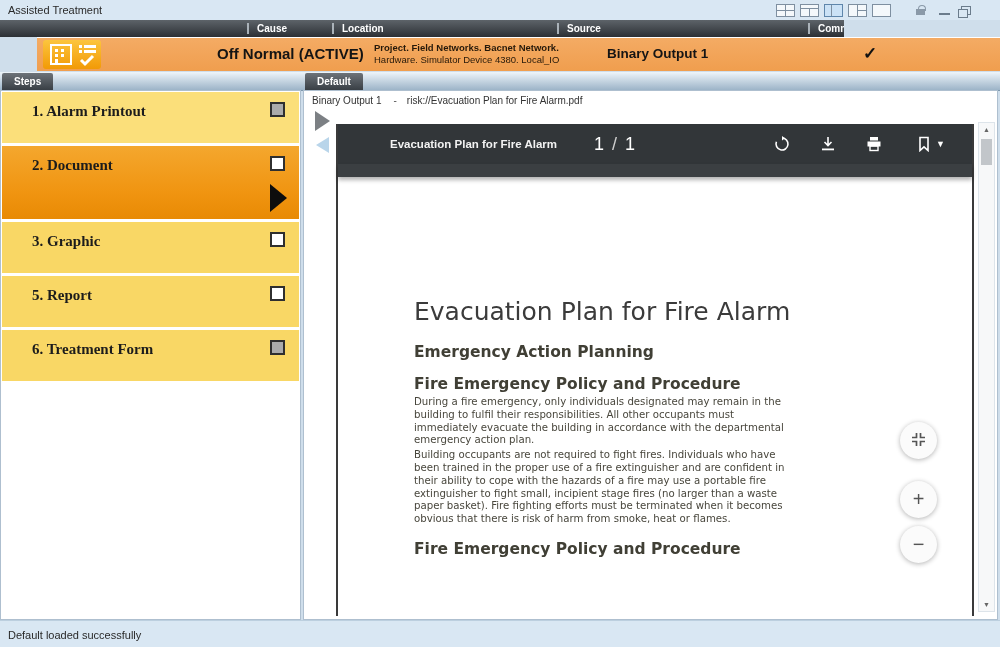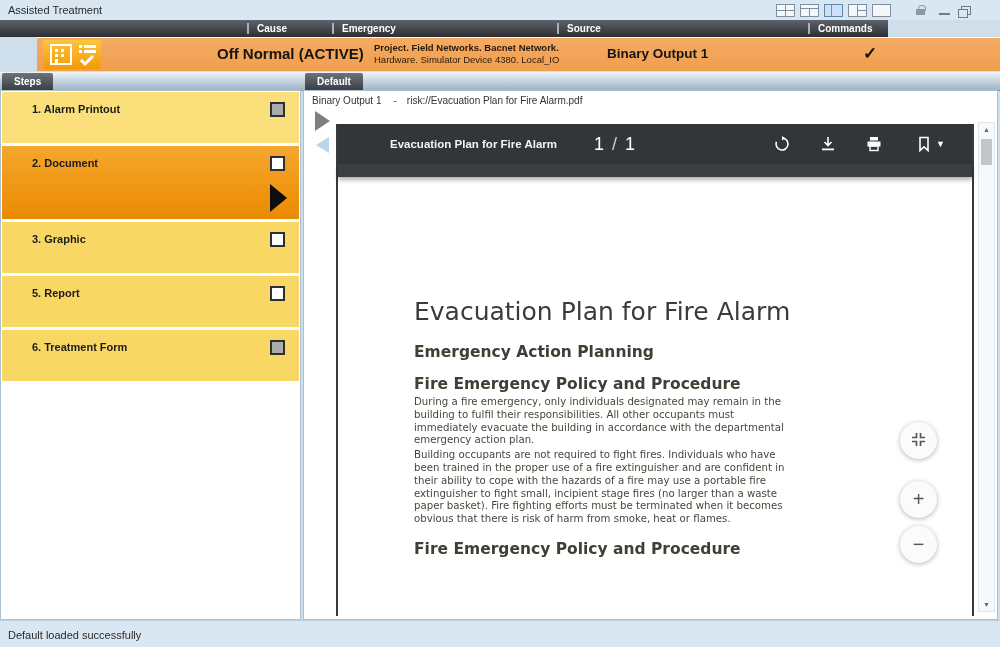--- a/index.html
+++ b/index.html
@@ -13,22 +13,22 @@
   .layout-ico{width:17px;height:11px;border:1px solid #7e8fa0;background:#f4f8fb;position:relative;}
   .layout-ico.active{background:#cbe2f6;border-color:#5f86ab;}
   .layout-ico i{position:absolute;background:#7e8fa0;}
   .lock-body{position:absolute;left:916px;top:9px;width:9px;height:6px;background:#8a99a8;}
   .lock-arc{position:absolute;left:917.5px;top:5px;width:6px;height:5px;border:1.5px solid #8a99a8;border-bottom:none;border-radius:4px 4px 0 0;}
   .minimize-bar{position:absolute;left:939px;top:13px;width:11px;height:2px;background:#6b7c8c;}
   .restore-a{position:absolute;left:961px;top:6px;width:8px;height:7px;border:1.5px solid #6b7c8c;background:#d9e7f3;}
   .restore-b{position:absolute;left:958px;top:9px;width:8px;height:7px;border:1.5px solid #6b7c8c;background:#d9e7f3;}
 
   
-  .colheader{position:absolute;left:0;top:20px;width:888px;height:17px;
-             background:linear-gradient(#5d6369,#2c3035);overflow:hidden;}
+  .colheader{position:absolute;left:0;top:20px;width:812px;height:17px;
+             background:linear-gradient(#5d6369,#2c3035);overflow:hidden;padding-left:32px;}
   .colheader .sep{position:absolute;top:3px;width:2px;height:11px;background:#aab2b9;}
   .colheader .lbl{position:absolute;top:0;line-height:17px;font-size:10px;font-weight:bold;color:#fff;white-space:nowrap;}
 
   
   .alarmrow{position:absolute;left:0;top:37px;width:1000px;height:33px;
             background:linear-gradient(#f4ab64,#f09e4e);border-top:1px solid #fff;margin-left:37px;}
   .alarm-ico{position:absolute;left:6px;top:2px;}
   .alarm-state{position:absolute;left:180px;top:0;line-height:32px;font-size:15px;font-weight:bold;color:#141414;}
   .alarm-loc{position:absolute;left:337px;top:4px;font-size:9.5px;line-height:12px;color:#26190a;}
   .alarm-loc .l1{font-weight:bold;}
@@ -47,21 +47,21 @@
        border-radius:2px 2px 0 0;}
 
   
   .panel{position:absolute;top:90px;height:530px;background:#fff;border:1px solid #aebfcf;box-sizing:border-box;}
   .panel.left{left:0;width:301px;}
   .panel.right{left:303px;width:695px;}
   .steps-list{position:absolute;left:1px;top:1px;width:297px;}
   .step{position:relative;height:51px;margin-bottom:3px;background:#f9d765;}
   .step.first{background:#fbdf7a;}
   .step.active{height:73px;background:linear-gradient(180deg,#f4a72e 0%,#f09410 65%,#e88a04 100%);}
-  .step-label{position:absolute;left:30px;top:11px;font-size:11px;font-weight:bold;color:#1c1c1c;}
+  .step-label{position:absolute;left:30px;top:11px;font-size:15px;font-weight:bold;color:#1c1c1c;font-family:Liberation Serif, serif;}
   .cb{position:absolute;right:14px;top:10px;width:15px;height:15px;border:2px solid #2f2f2f;box-sizing:border-box;}
   .cb-unchecked{background:#fff;}
   .cb-disabled{background:#ababab;}
   .step-arrow{display:none;}
   .step.active .step-arrow{display:block;position:absolute;right:12px;top:38px;width:0;height:0;
        border-left:17px solid #0d0d0d;border-top:14px solid transparent;border-bottom:14px solid transparent;}
 
   
   .srcline{position:absolute;left:312px;top:95px;font-size:10px;color:#333;}
   .srcline .dash{margin:0 10px 0 12px;color:#555;}
@@ -136,21 +136,21 @@
     <span class="lock-arc"></span>
     <span class="minimize-bar"></span>
     <span class="restore-a"></span>
     <span class="restore-b"></span>
   </div>
 
   <div class="colheader">
     <span class="sep" style="left:247px"></span>
     <span class="lbl" style="left:257px">Cause</span>
     <span class="sep" style="left:332px"></span>
-    <span class="lbl" style="left:342px">Emergency</span>
+    <span class="lbl" style="left:342px">Location</span>
     <span class="sep" style="left:557px"></span>
     <span class="lbl" style="left:567px">Source</span>
     <span class="sep" style="left:808px"></span>
     <span class="lbl" style="left:818px">Commands</span>
     <span class="sep" style="left:967px"></span>
     <span class="lbl" style="left:977px">Information</span>
   </div>
 
   <div class="alarmrow">
     <svg class="alarm-ico" width="58" height="29">

